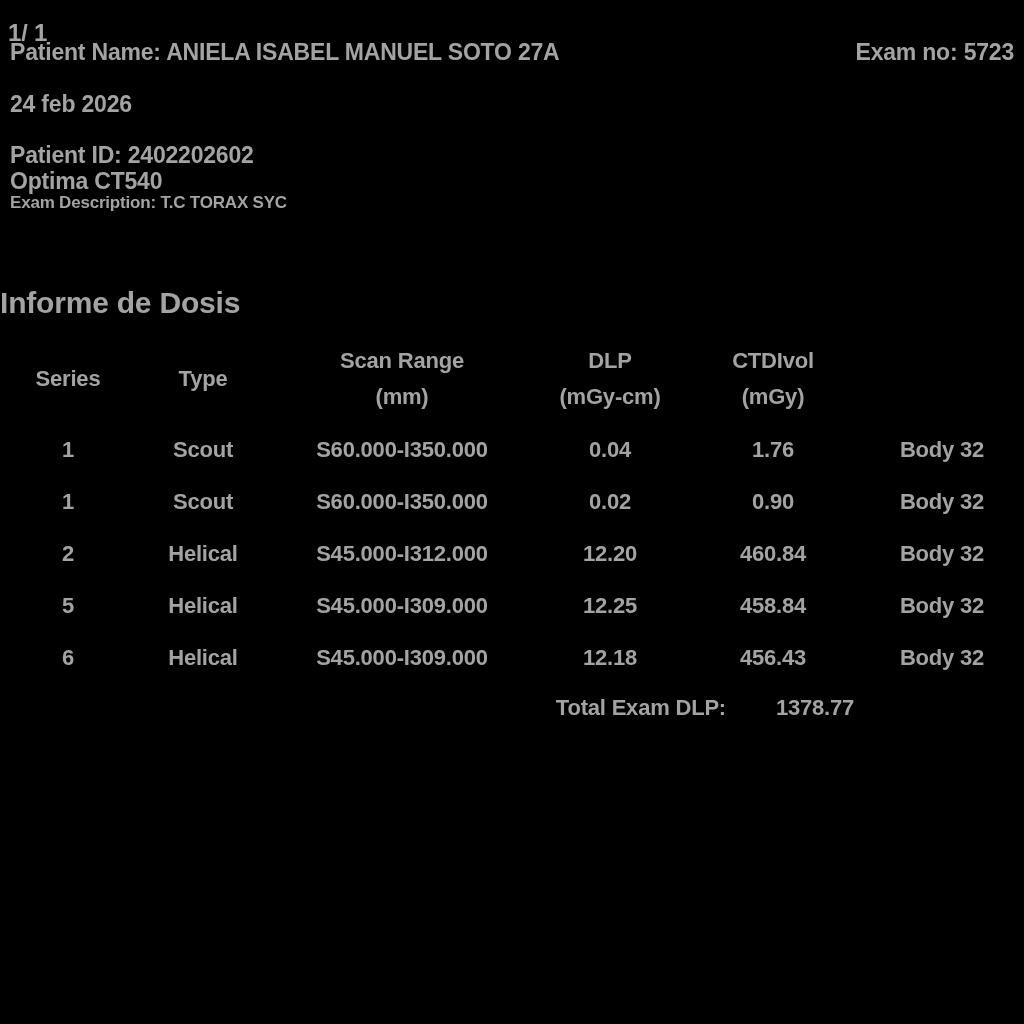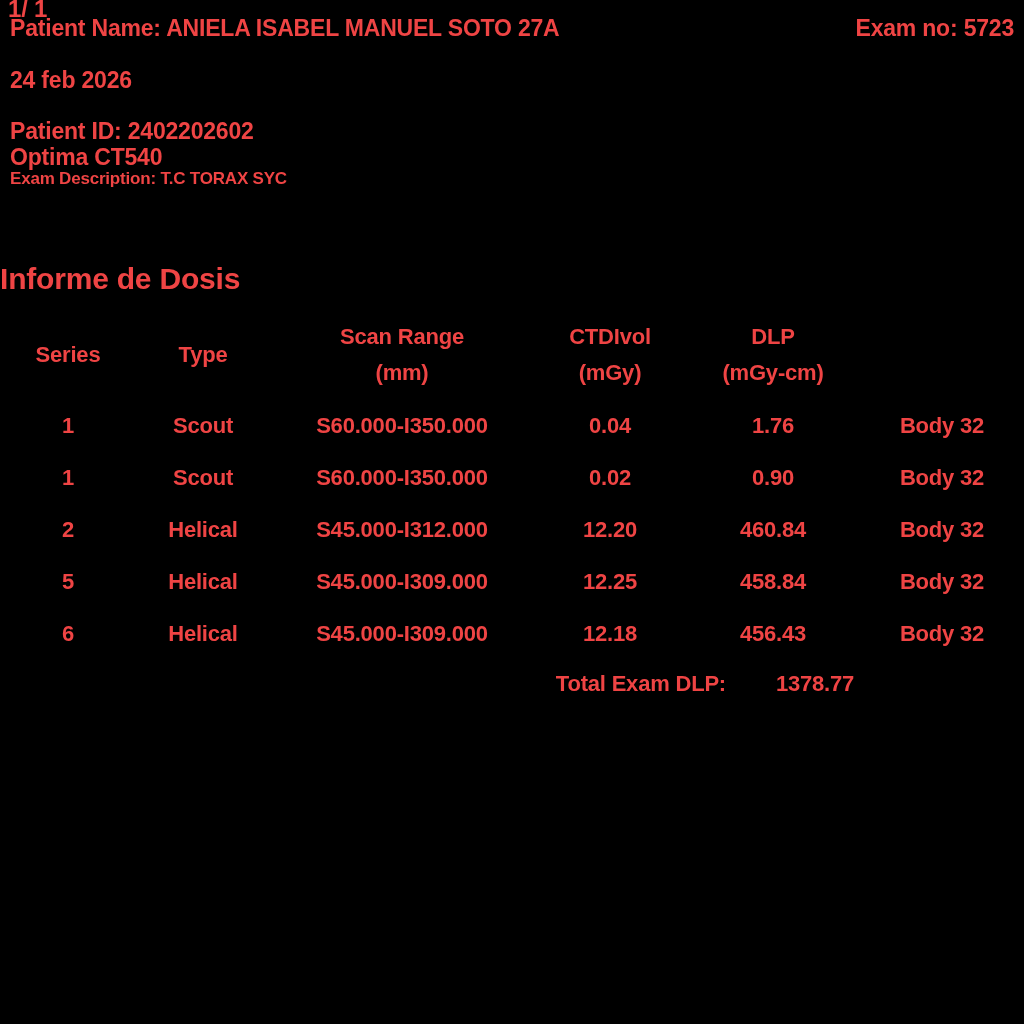--- a/index.html
+++ b/index.html
@@ -1,25 +1,26 @@
 <!DOCTYPE html>
 <html><head>
 <meta charset="utf-8">
 <style>
   * { margin:0; padding:0; box-sizing:border-box; }
   html,body { background:#000; }
   .screen {
     position:relative;
     width:1024px; height:784px;
     background:#000;
-    color:#ef4444;
+    color:#a3a3a3;
     font-family:"Liberation Sans", sans-serif;
     font-weight:700;
     overflow:hidden;
     letter-spacing:-0.2px;
+    margin-top:24px;
   }
   .hdr-row {
     position:absolute; left:10px; right:10px;
     display:flex; justify-content:space-between; align-items:baseline;
     font-size:23px; line-height:26px; white-space:nowrap;
   }
   .hdr-row-1 { top:15px; }
   .hdr-row-2 { top:67px; }
   .hdr-row-3 { top:118px;flex-direction:column; }
   .exam-desc {
@@ -107,26 +108,26 @@
       <span>Series</span>
     </div>
     <div class="th">
       <span>Type</span>
     </div>
     <div class="th">
       <span>Scan Range</span>
       <span>(mm)</span>
     </div>
     <div class="th">
+      <span>DLP</span>
+      <span>(mGy-cm)</span>
+    </div>
+    <div class="th">
       <span>CTDIvol</span>
       <span>(mGy)</span>
-    </div>
-    <div class="th">
-      <span>DLP</span>
-      <span>(mGy-cm)</span>
     </div>
   </div>
 
   <div class="grid tbody">
     <div class="td">1</div>
     <div class="td">Scout</div>
     <div class="td">S60.000-I350.000</div>
     <div class="td">0.04</div>
     <div class="td">1.76</div>
     <div class="td">Body 32</div>

